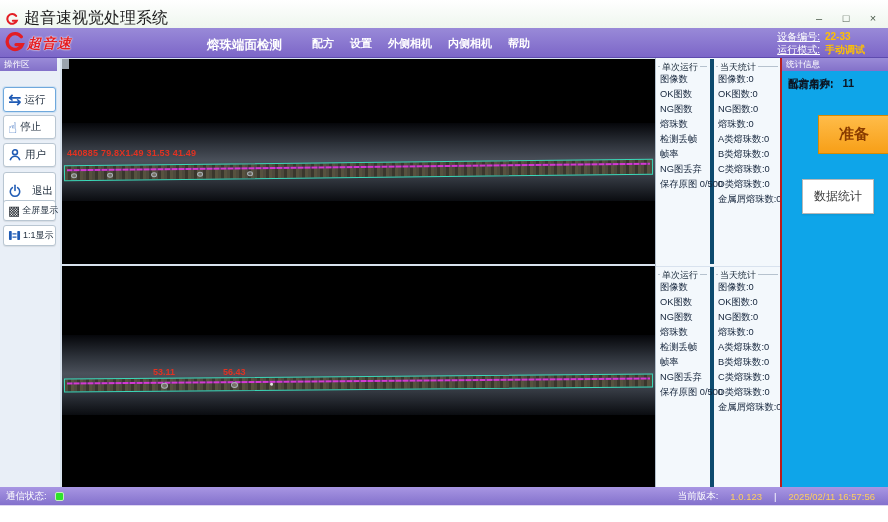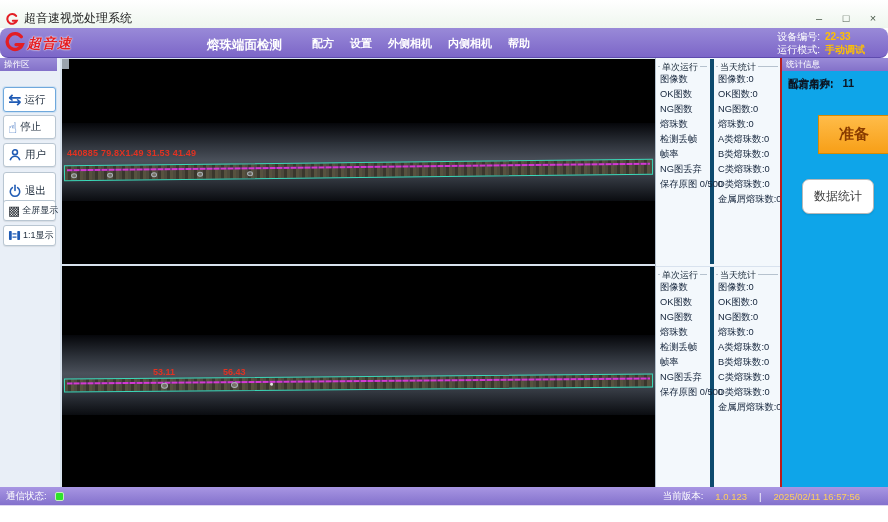--- a/index.html
+++ b/index.html
@@ -4,38 +4,38 @@
 <style>
   * { margin:0; padding:0; box-sizing:border-box; }
   body { font-family:"Liberation Sans","DejaVu Sans",sans-serif; background:#fff; }
   .app { position:relative; width:888px; height:522px; overflow:hidden; background:#fff; }
 
   
   .titlebar { position:absolute; left:0; top:0; width:888px; height:28px;
     background:linear-gradient(#ffffff, #eef6ee); display:flex; align-items:flex-end; }
   .tb-inner { display:flex; align-items:center; width:100%; height:18px; padding:0 8px 2px 6px; }
   .tb-icon { width:13px; height:13px; display:inline-block; margin-right:5px; }
-  .tb-title { font-size:12px; color:#1c1c1c; }
+  .tb-title { font-size:16px; color:#1c1c1c; }
   .tb-controls { margin-left:auto; display:flex; gap:13px; }
   .tb-btn { font-size:11px; color:#4a5a4a; width:14px; text-align:center; cursor:default; }
 
   
   .header { position:absolute; left:0; top:28px; width:888px; height:30px;
-    background:linear-gradient(#998ad8, #7c66c8); border-bottom:1px solid #5e4bae;border-radius:8px; }
+    background:linear-gradient(#998ad8, #7c66c8); border-bottom:1px solid #5e4bae; }
   .logo-icon { position:absolute; left:5px; top:4px; width:21px; height:21px; }
   .logo-text { position:absolute; left:27px; top:7px; font-size:14px; font-weight:bold;
     font-style:italic; color:#e31e24; text-shadow:0 0 2px #ffffff, 0 0 1px #ffffff; letter-spacing:1px; }
   .app-title { position:absolute; left:88px; top:5px; font-size:17px; font-weight:bold;
     color:#ffffff; letter-spacing:1px;margin-top:26px; }
   .app-subtitle { position:absolute; left:207px; top:9px; font-size:12.5px; font-weight:bold; color:#ffffff; }
   .menu { position:absolute; left:312px; top:0; height:30px; display:flex; align-items:center; gap:16px; }
   .menu-item { font-size:11px; font-weight:bold; color:#ffffff; cursor:default; }
   .header-info { position:absolute; right:8px; top:2px; font-size:10px; line-height:13px; }
   .hi-row { display:flex; justify-content:flex-end; }
-  .hi-label { color:#ffffff; text-align:left; }
+  .hi-label { color:#ffffff; text-align:left;text-decoration:underline; }
   .hi-value { color:#ffc000; font-weight:bold; width:55px; text-align:left; margin-left:5px; }
 
   
   .main { position:absolute; left:0; top:58px; width:888px; height:429px; background:#d8e2ee; }
 
   
   .sidebar { position:absolute; left:0; top:0; width:60px; height:429px; background:#e9eff7; }
   .sidebar-title { width:57px; height:13px; background:linear-gradient(#9a8bd8,#8371c9);
     color:#fff; font-size:8.5px; line-height:13px; padding-left:4px; }
   .sb-btn { position:absolute; left:3px; width:53px; background:#fff; border:1px solid #b9c6d2;
@@ -91,26 +91,26 @@
   .info-title { width:108px; height:13px; background:linear-gradient(#9a8bd8,#8371c9);
     color:#fff; font-size:8.5px; line-height:13px; padding-left:4px; }
   .info-row { position:absolute; left:6px; font-size:10.5px; font-weight:bold; color:#0c1624; white-space:nowrap; }
   .info-row.r1 { top:20px; }
   .info-row.r2 { top:19px; }
   .recipe-value { margin-left:6px; font-size:11px; }
   .prepare-btn { position:absolute; left:20px; top:57px; width:72px; height:39px;
     background:linear-gradient(#ffbc49,#f79f17); border:1px solid #d88a00; border-radius:0;
     font-family:inherit; font-size:15px; font-weight:bold; color:#8a3c00; cursor:pointer;margin-left:16px; }
   .datastat-btn { position:absolute; left:20px; top:121px; width:72px; height:35px;
-    background:#ffffff; border:1px solid #b8b8b8; border-radius:7px;
+    background:#ffffff; border:1px solid #b8b8b8; border-radius:0;
     font-family:inherit; font-size:12px; color:#3a3a3a; cursor:pointer; box-shadow:0 1px 2px rgba(0,0,0,0.1); }
 
   
   .statusbar { position:absolute; left:0; top:487px; width:888px; height:18px;
-    background:linear-gradient(#a896e3,#8371cc); display:flex; align-items:center; padding:0 28px 0 6px; }
+    background:linear-gradient(#a896e3,#8371cc); display:flex; align-items:center; padding:0 13px 0 6px; }
   .sb-comm { font-size:9.5px; color:#ffffff; }
   .comm-dot { width:9px; height:9px; background:#2ee32a; border:1px solid #c4f0bc;
     border-radius:2px; margin-left:8px; }
   .sb-right { margin-left:auto; display:flex; align-items:center; gap:12px; font-size:9.5px; }
   .sb-lab { color:#ffffff; }
   .sb-val { color:#ffcf5e; }
   .bottom-strip { position:absolute; left:0; top:505px; width:888px; height:17px;
     background:#ffffff; border-top:1px solid #ded6f2; }
 </style>
 </head>
@@ -179,21 +179,21 @@
       </button>
 
       <button class="sb-btn" style="top:85px;height:24px;">
         <svg class="sb-svg" viewBox="0 0 16 16" width="14" height="14">
           <circle cx="8" cy="4.8" r="2.8" fill="none" stroke="#1f5bb5" stroke-width="1.8"></circle>
           <path d="M2.5 14c1-3.3 3-4.6 5.5-4.6s4.5 1.3 5.5 4.6" fill="none" stroke="#1f5bb5" stroke-width="1.8"></path>
         </svg>
         <span class="sb-label">用户</span>
       </button>
 
-      <button class="sb-btn" style="top:114px;height:38px;">
+      <button class="sb-btn" style="top:114px;height:38px;justify-content:space-between;">
         <svg class="sb-svg" viewBox="0 0 16 16" width="14" height="14">
           <path d="M5 4.2 a5.4 5.4 0 1 0 6 0" fill="none" stroke="#1f5bb5" stroke-width="1.8" stroke-linecap="round"></path>
           <line x1="8" y1="1.5" x2="8" y2="7.5" stroke="#1f5bb5" stroke-width="1.8" stroke-linecap="round"></line>
         </svg>
         <span class="sb-label">退出</span>
       </button>
 
       <button class="sb-btn" style="top:142px;height:21px;">
         <span class="glyph-grid">▩</span>
         <span class="sb-label small">全屏显示</span>

